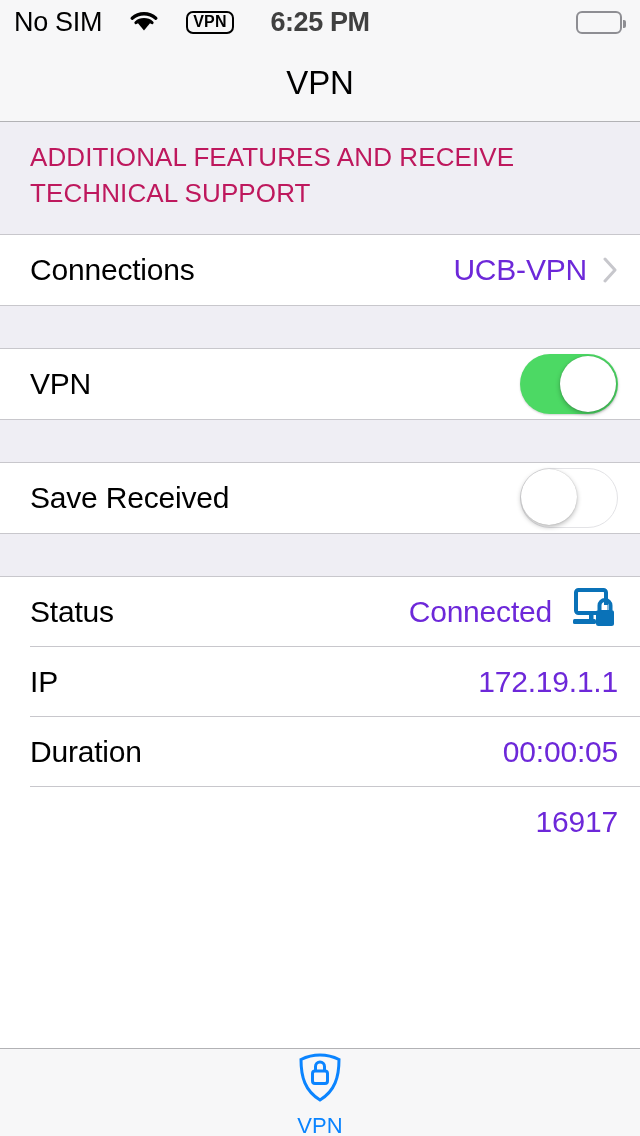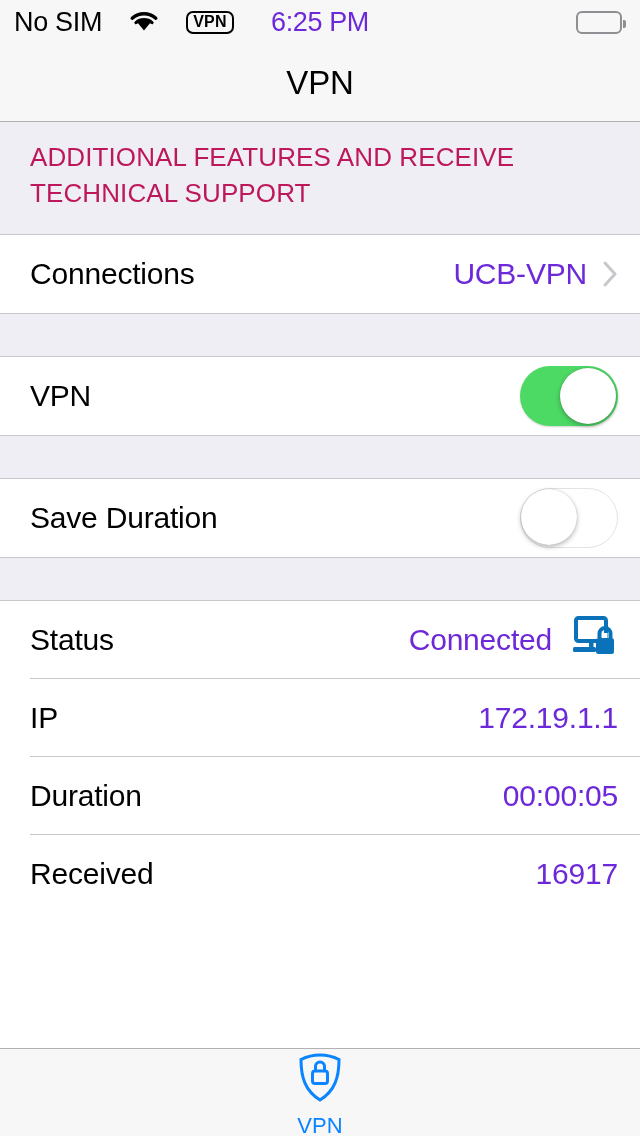--- a/index.html
+++ b/index.html
@@ -52,22 +52,22 @@
     font-weight: 700;
     line-height: 1;
     letter-spacing: 0.2px;
     color: #000;
   }
   .sb-time {
     position: absolute;
     left: 0; right: 0;
     text-align: center;
     font-size: 27px;
-    font-weight: 400;
-    color: #6d28d9;
+    font-weight: 700;
+    color: #404040;
     letter-spacing: -0.4px;
     line-height: 1;
     pointer-events: none;
   }
   .sb-right {
     margin-left: auto;
     display: flex;
     align-items: center;
   }
   .battery {
@@ -131,21 +131,21 @@
   }
   .section-header-text {
     font-size: 26px;
     line-height: 1.38;
     color: #be185d;
     letter-spacing: 0.1px;
   }
 
   .cell {
     background: #ffffff;
-    height: 78px;
+    height: 70px;
     display: flex;
     align-items: center;
     padding: 0 22px 0 30px;
     position: relative;
   }
   .cell-label {
     font-size: 30px;
     color: #000;
     letter-spacing: -0.2px;
   }
@@ -283,21 +283,21 @@
       <span class="cell-right">
         <span class="switch on">
           <span class="switch-knob"></span>
         </span>
       </span>
     </div>
 
     <div class="group-gap" style="height:44px"></div>
 
     <div class="cell">
-      <span class="cell-label">Save Duration</span>
+      <span class="cell-label">Save Received</span>
       <span class="cell-right">
         <span class="switch off">
           <span class="switch-knob"></span>
         </span>
       </span>
     </div>
 
     <div class="group-gap" style="height:44px"></div>
 
     <div class="cell">
@@ -329,21 +329,20 @@
     <div class="cell">
       <span class="cell-label">Duration</span>
       <span class="cell-right">
         <span class="cell-value">00:00:05</span>
       </span>
       <span class="cell-sep"></span>
     </div>
 
 
     <div class="cell">
-      <span class="cell-label">Received</span>
       <span class="cell-right">
         <span class="cell-value">16917</span>
       </span>
     </div>
 
   </div>
 
   <div class="tabbar">
 
     <div class="tab active">

